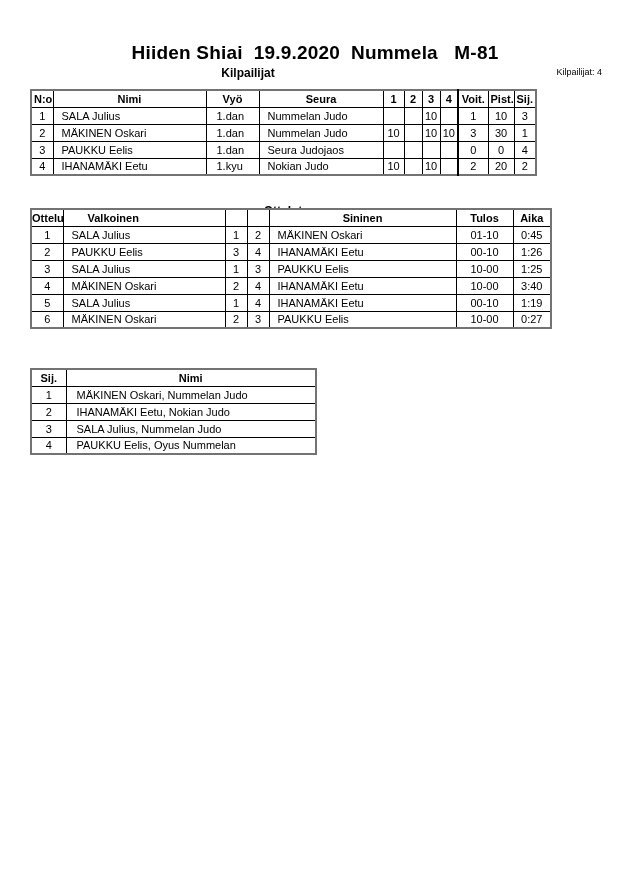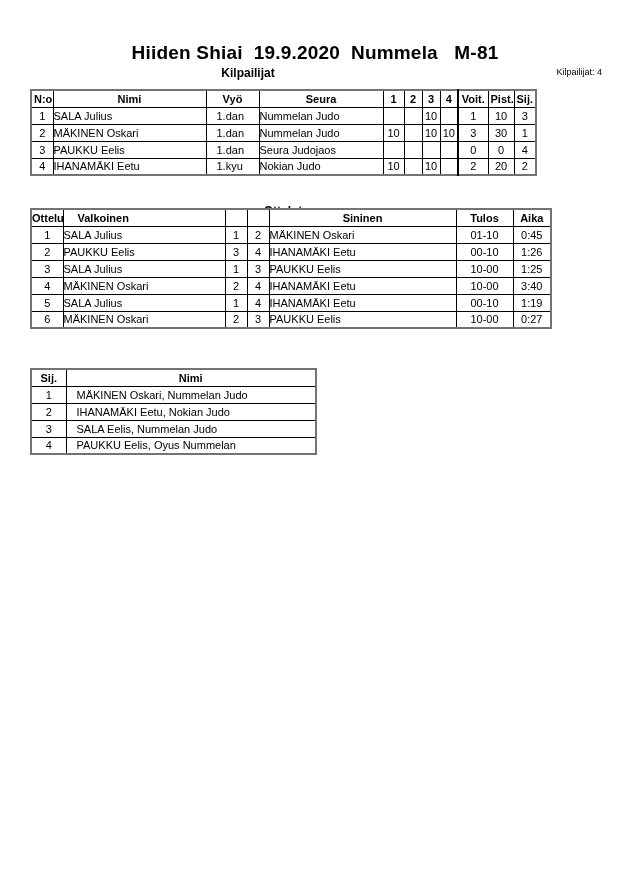--- a/index.html
+++ b/index.html
@@ -41,23 +41,23 @@
     font-size: 11px;
     height: 17px;
     padding: 0 2px;
     white-space: nowrap;
     overflow: hidden;
     vertical-align: middle;
   }
   th { font-weight: bold; text-align: center; }
   td { font-weight: normal; }
   .c  { text-align: center; }
-  .l  { text-align: left; padding-left: 0; }
+  .l  { text-align: left; padding-left: 8px; }
   .pl8 { padding-left: 10px; }
-  .pl12 { padding-left: 14px; }
+  .pl12 { padding-left: 24px; }
   .bl2 { border-left: 2px solid #000; }
   .ov { overflow: visible; padding: 0; }
   .thl { text-align: left; }
 
   .t-kilpailijat { top: 89px;  left: 30px; width: 505px; }
   .t-ottelut     { top: 208px; left: 30px; width: 520px; }
   .t-tulokset    { top: 368px; left: 30px; width: 285px; }
 </style>
 </head>
 <body>
@@ -245,21 +245,21 @@
     <tr>
       <td class="c">1</td>
       <td class="l pl8">MÄKINEN Oskari, Nummelan Judo</td>
     </tr>
     <tr>
       <td class="c">2</td>
       <td class="l pl8">IHANAMÄKI Eetu, Nokian Judo</td>
     </tr>
     <tr>
       <td class="c">3</td>
-      <td class="l pl8">SALA Eelis, Nummelan Judo</td>
+      <td class="l pl8">SALA Julius, Nummelan Judo</td>
     </tr>
     <tr>
       <td class="c">4</td>
       <td class="l pl8">PAUKKU Eelis, Oyus Nummelan</td>
     </tr>
   </tbody>
     </table>
 
 </div>
 

